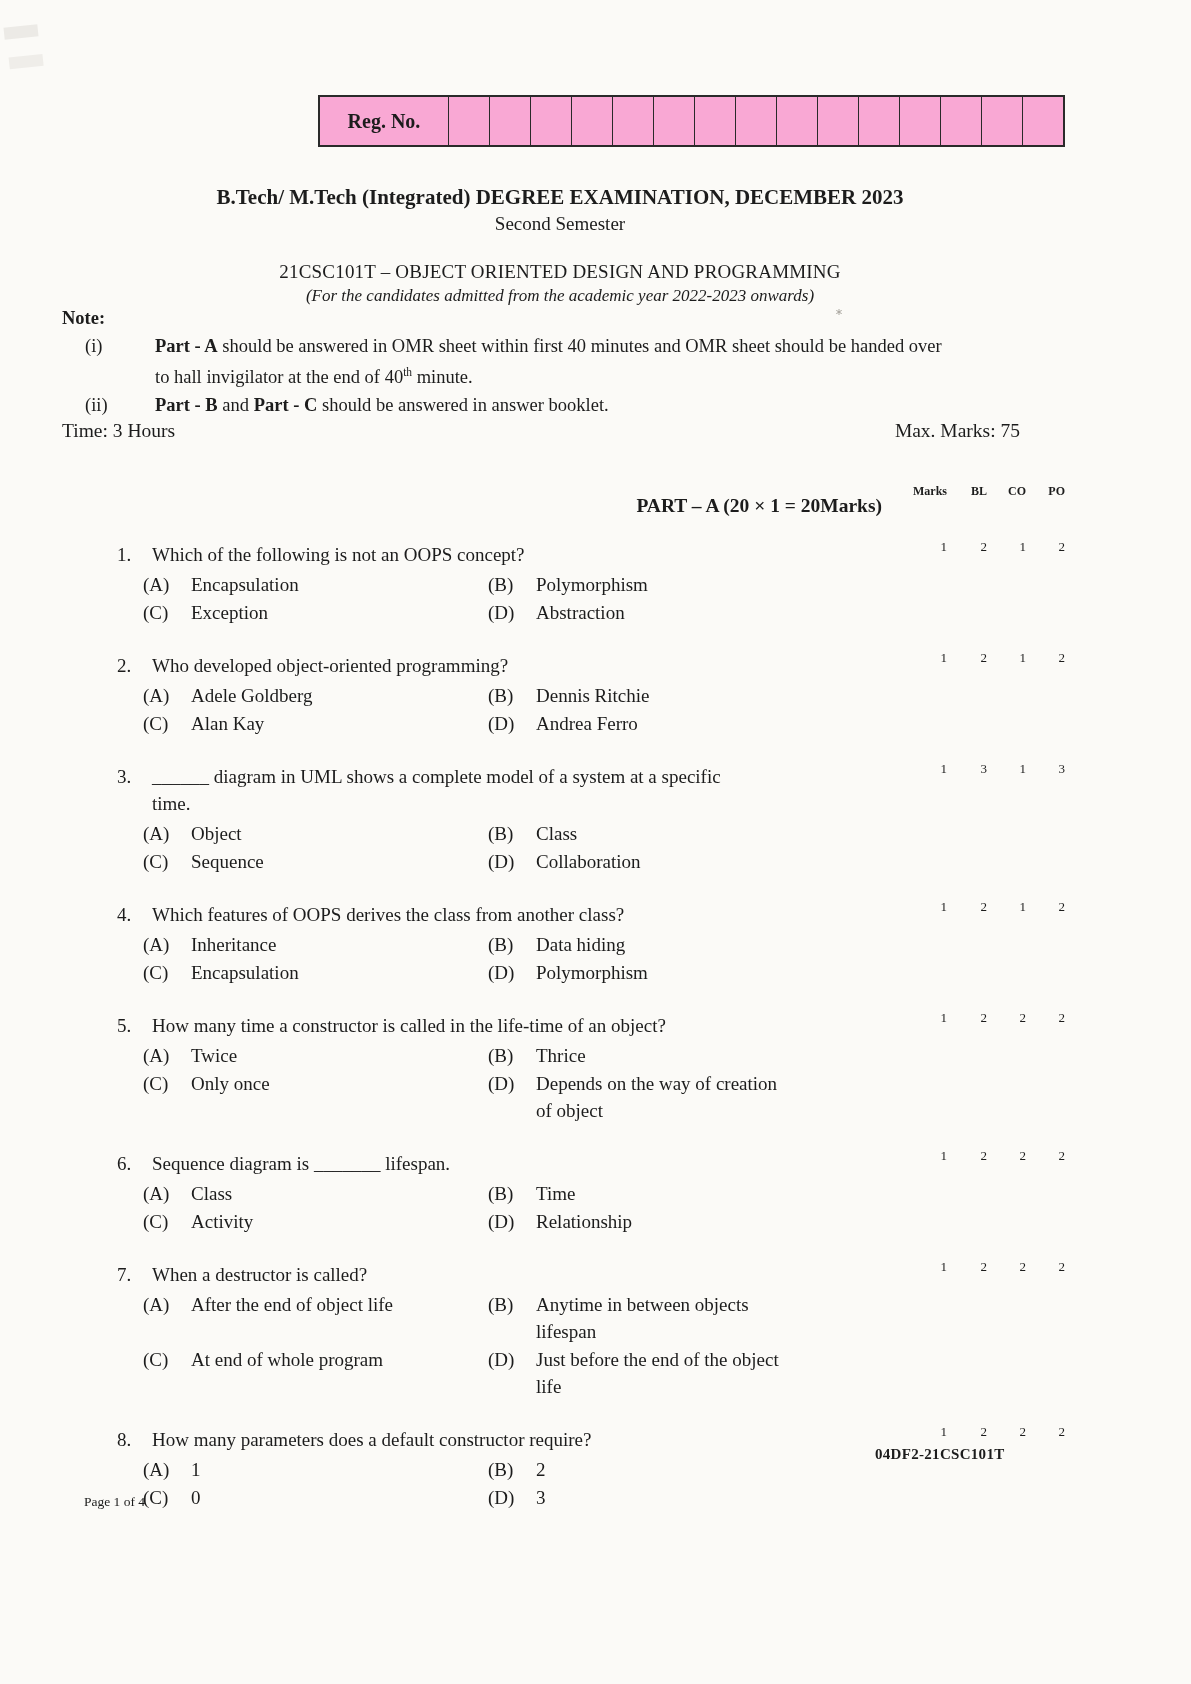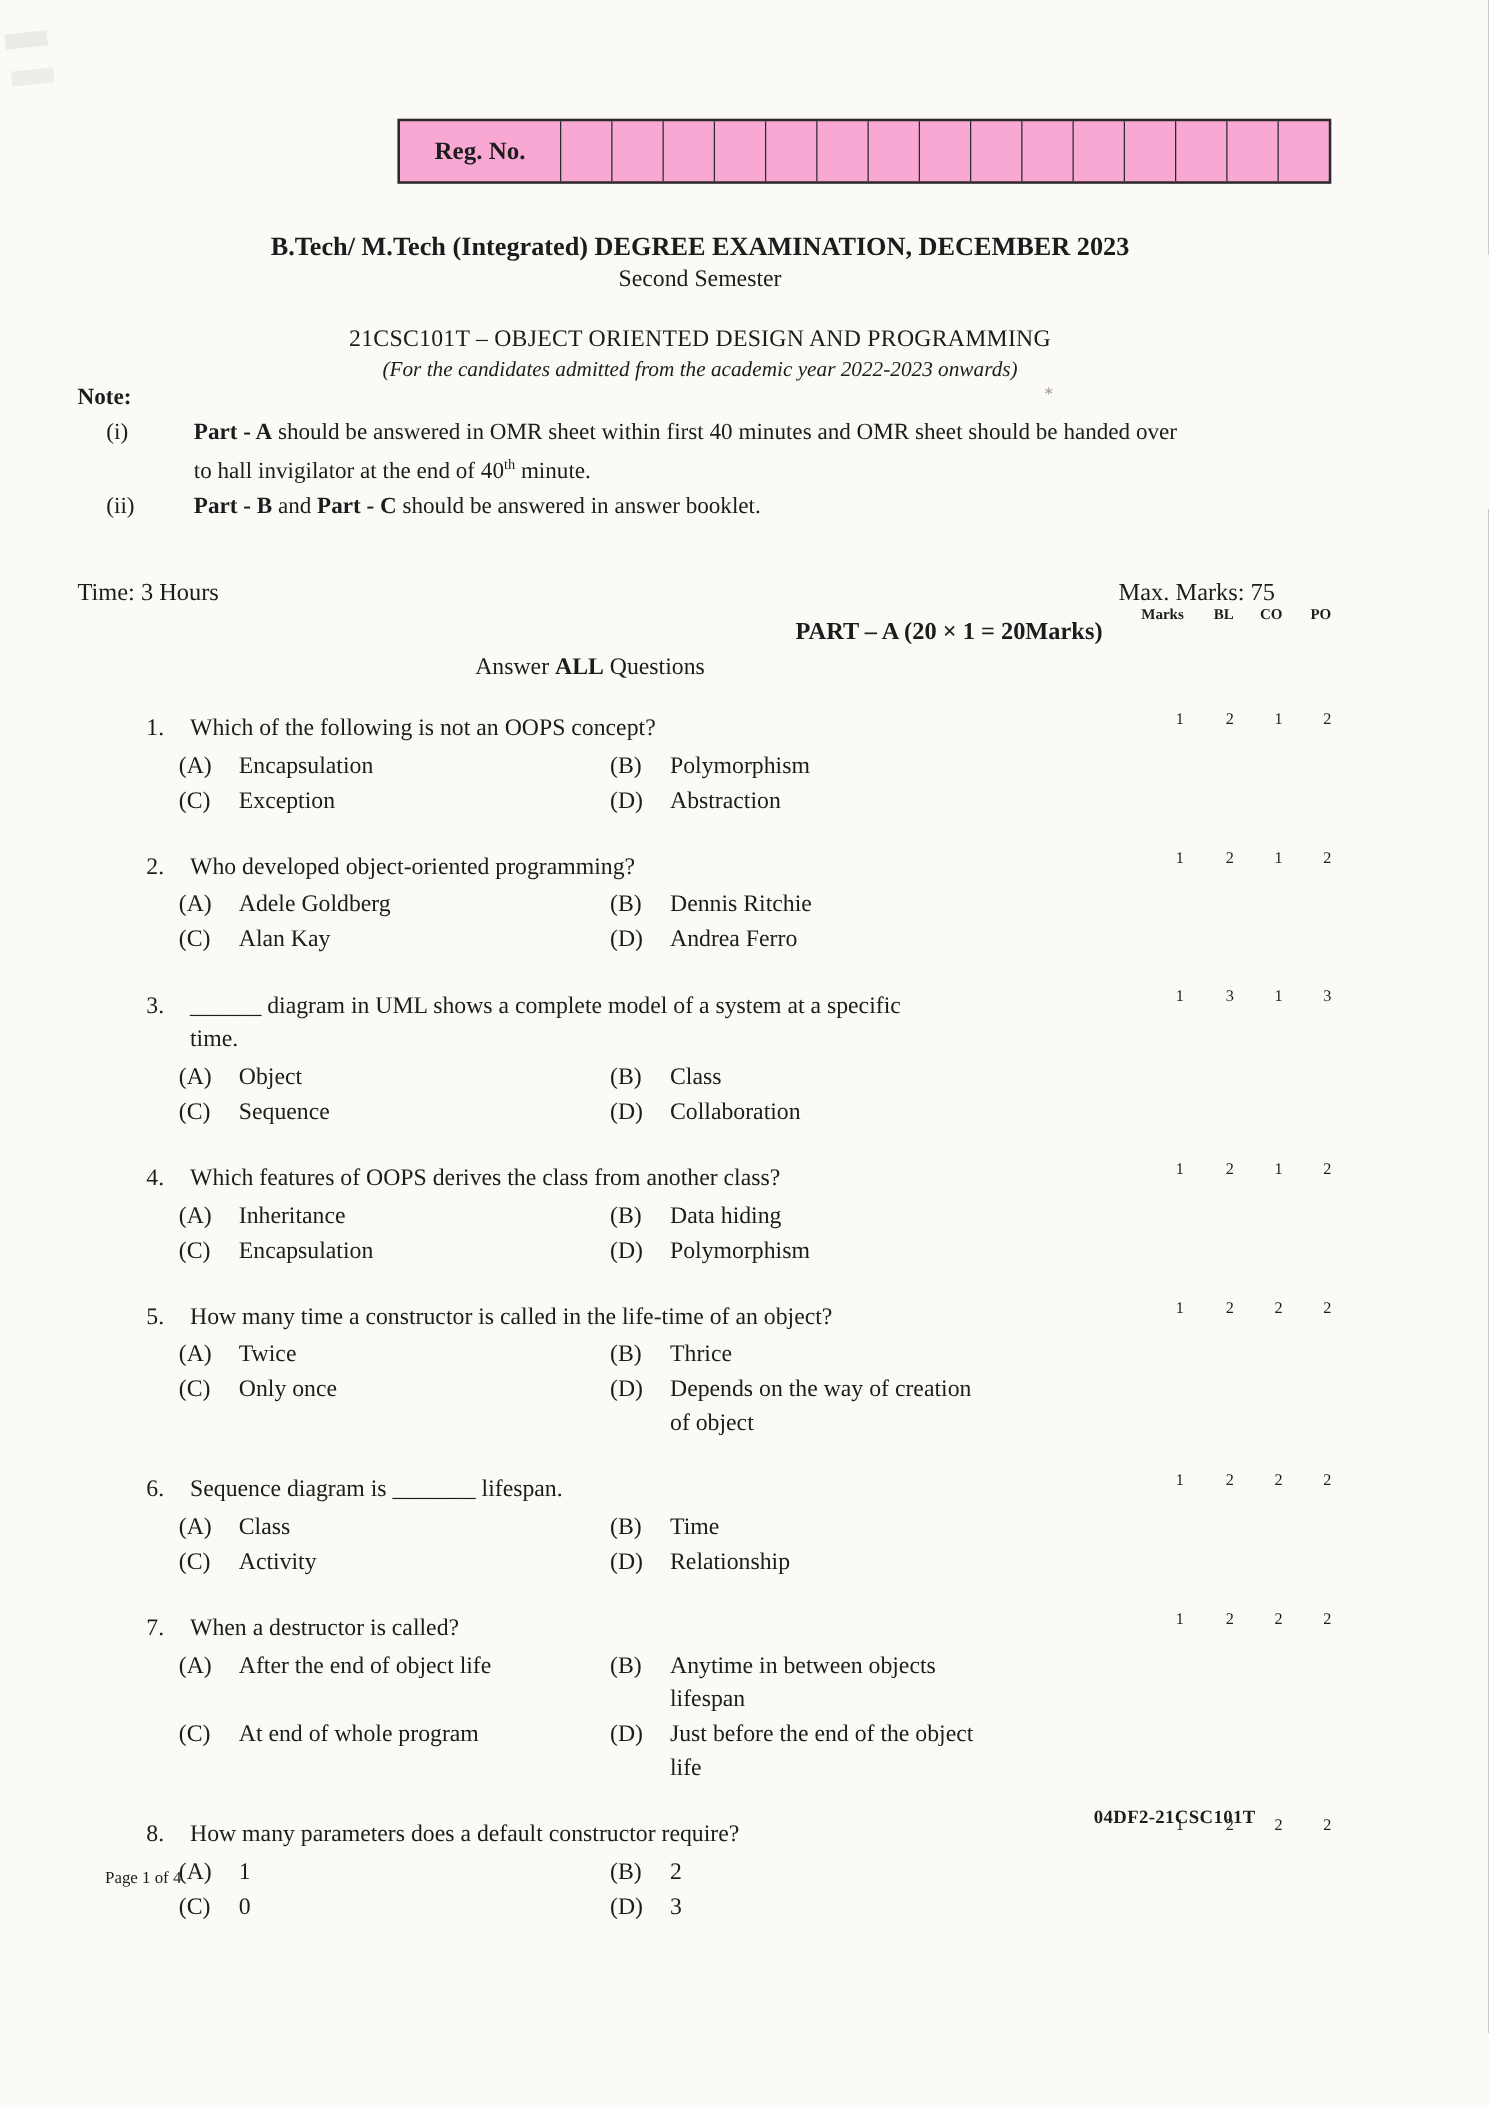--- a/index.html
+++ b/index.html
@@ -36,21 +36,21 @@
   .stray{position:absolute;right:-28px;top:3px;color:#9a968e;font-size:12px;font-style:normal;}
   
   .note-block{position:absolute;top:305px;left:62px;width:1005px;font-size:18.5px;line-height:26px;}
   .note-label{font-weight:bold;}
   .note-row{display:flex;padding-left:23px;margin-top:2px;}
   .note-num{width:70px;flex:none;}
   .note-text{flex:1;white-space:pre-line;}
   .b{font-weight:bold;}
   sup{font-size:.62em;}
   
-  .time-row{position:absolute;top:464px;left:62px;width:958px;display:flex;justify-content:space-between;font-size:19.5px;gap:40px;}
+  .time-row{position:absolute;top:420px;left:62px;width:958px;display:flex;justify-content:space-between;font-size:19.5px;gap:40px;}
   
   .main{position:absolute;top:492px;left:62px;width:1003px;font-size:19px;line-height:27px;}
   .parta-head{position:relative;}
   .parta-title{width:820px;text-align:right;font-weight:bold;font-size:19.5px;}
   .marks-grid{display:grid;grid-template-columns:52px 40px 39px 39px;text-align:right;}
   .cols-head{position:absolute;right:0;top:-8px;width:170px;font-size:12px;font-weight:bold;line-height:14px;}
   .answer-line{width:820px;text-align:center;margin-top:1px;}
   .questions{margin-top:22px;padding-left:55px;}
   .q{position:relative;width:760px;margin-bottom:26px;}
   .q-head{display:flex;}
@@ -119,21 +119,20 @@
   <div class="main">
     <div class="parta-head">
       <div class="parta-title">PART – A (20 × 1 = 20Marks)</div>
       <div class="cols-head marks-grid">
         <span>Marks</span>
         <span>BL</span>
         <span>CO</span>
         <span>PO</span>
       </div>
     </div>
-    <div class="answer-line"><span>Answer </span><span class="b">ALL</span><span> Questions</span></div>
 
     <div class="questions">
 
       <div class="q">
         <div class="q-head">
           <span class="q-num">1.</span>
           <span class="q-text">Which of the following is not an OOPS concept?</span>
         </div>
         <div class="opts">
           <div class="opt">

